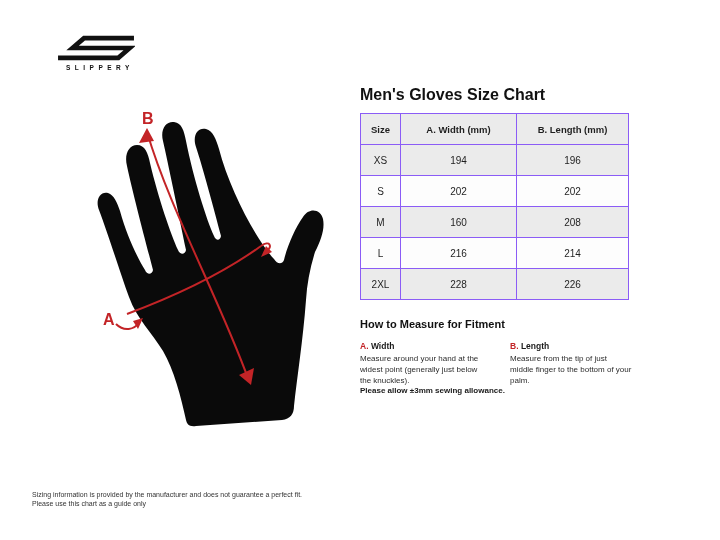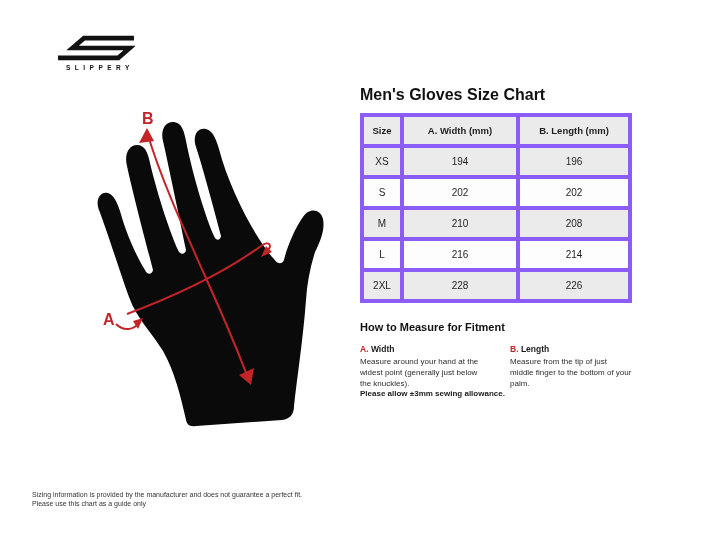--- a/index.html
+++ b/index.html
@@ -30,21 +30,21 @@
 
   
   .right-col { position: absolute; left: 360px; top: 86px; width: 272px; }
   .chart-title { font-size: 16px; font-weight: bold; color: #111; margin-bottom: 9px; }
 
   table.size-table {
     width: 268px; border-collapse: collapse; table-layout: fixed;
     border: 1px solid #5a5a5a;
   }
   table.size-table th, table.size-table td {
-    border: 4px solid #8b5cf6; text-align: center; vertical-align: middle;
+    border: 1px solid #8b5cf6; text-align: center; vertical-align: middle;
     height: 31px; font-size: 10px; color: #1f1f1f;
   }
   table.size-table th { font-weight: bold; background: #ebebeb; font-size: 9.5px; }
   table.size-table td.size-cell { font-weight: normal; }
   table.size-table tbody tr:nth-child(odd) td { background: #ebebeb; }
   table.size-table tbody tr:nth-child(even) td { background: #fdfdfd; }
   col.c-size { width: 40px; } col.c-width { width: 116px; } col.c-length { width: 112px; }
 
   .measure-title { font-size: 11px; font-weight: bold; color: #111; margin-top: 18px; margin-bottom: 11px; }
   .measure-cols { display: flex; gap: 28px; }
@@ -125,21 +125,21 @@
           <td>194</td>
           <td>196</td>
         </tr>
         <tr>
           <td class="size-cell">S</td>
           <td>202</td>
           <td>202</td>
         </tr>
         <tr>
           <td class="size-cell">M</td>
-          <td>210</td>
+          <td>160</td>
           <td>208</td>
         </tr>
         <tr>
           <td class="size-cell">L</td>
           <td>216</td>
           <td>214</td>
         </tr>
         <tr>
           <td class="size-cell">2XL</td>
           <td>228</td>

